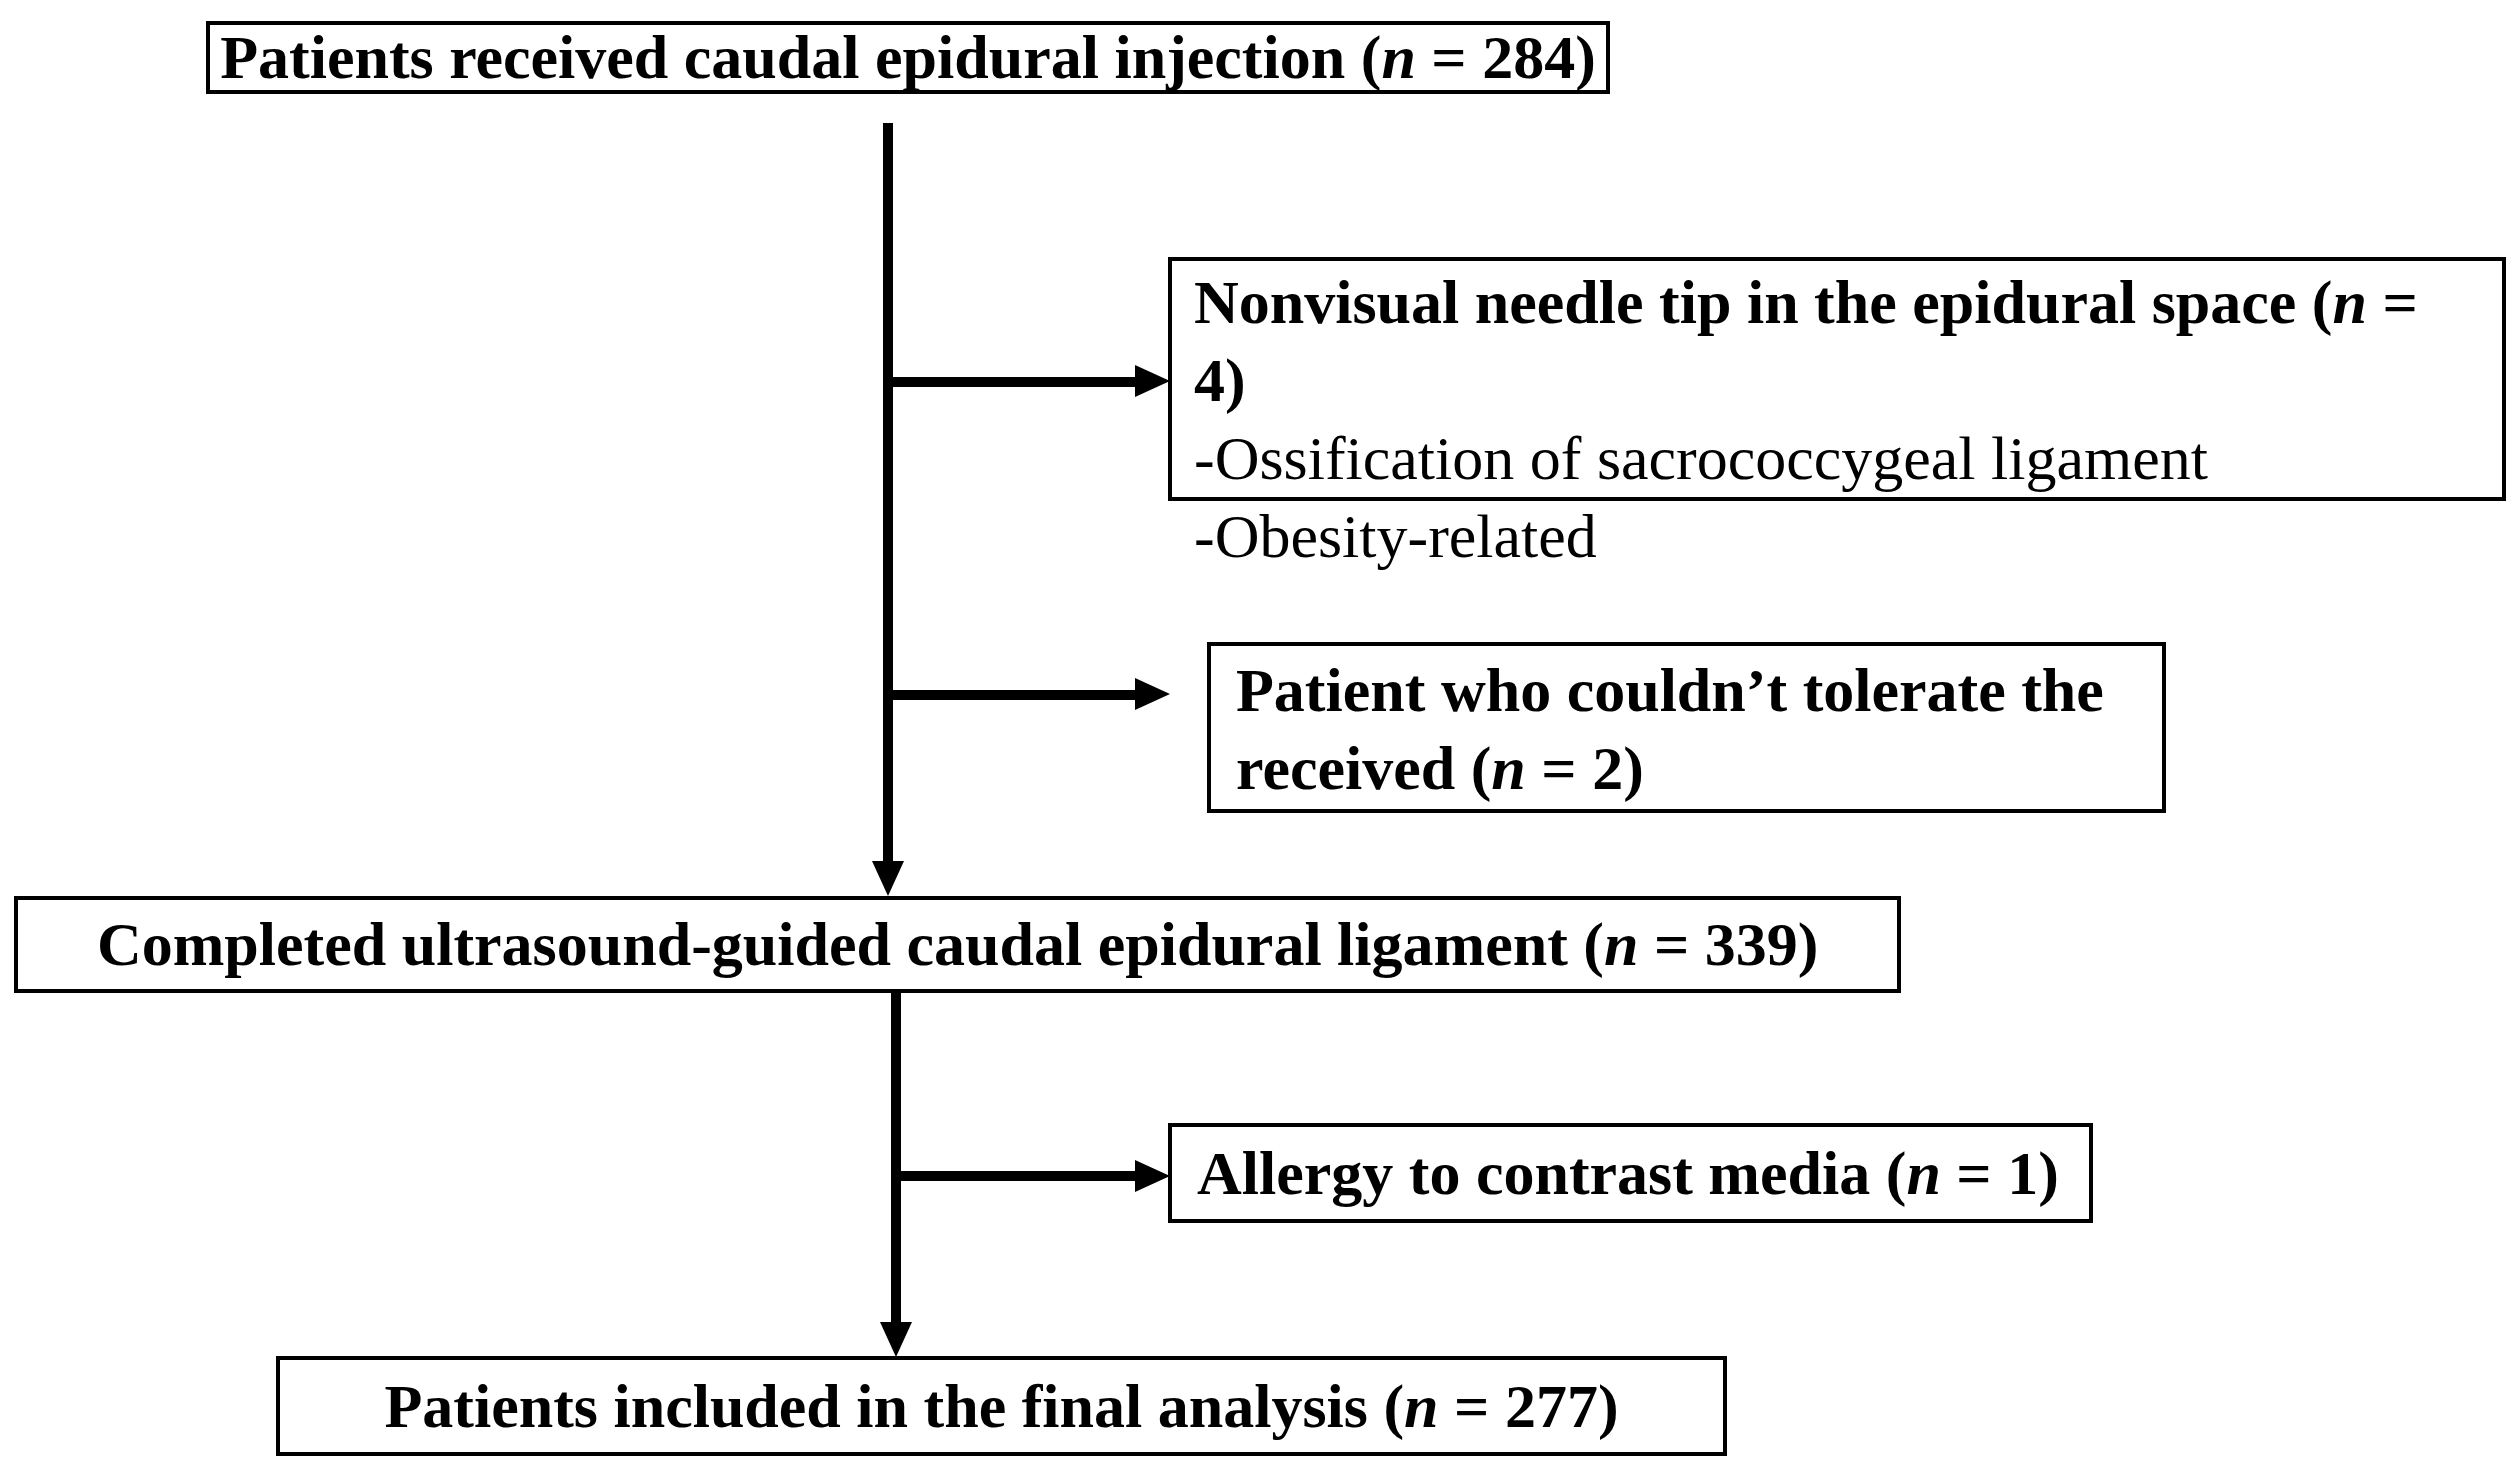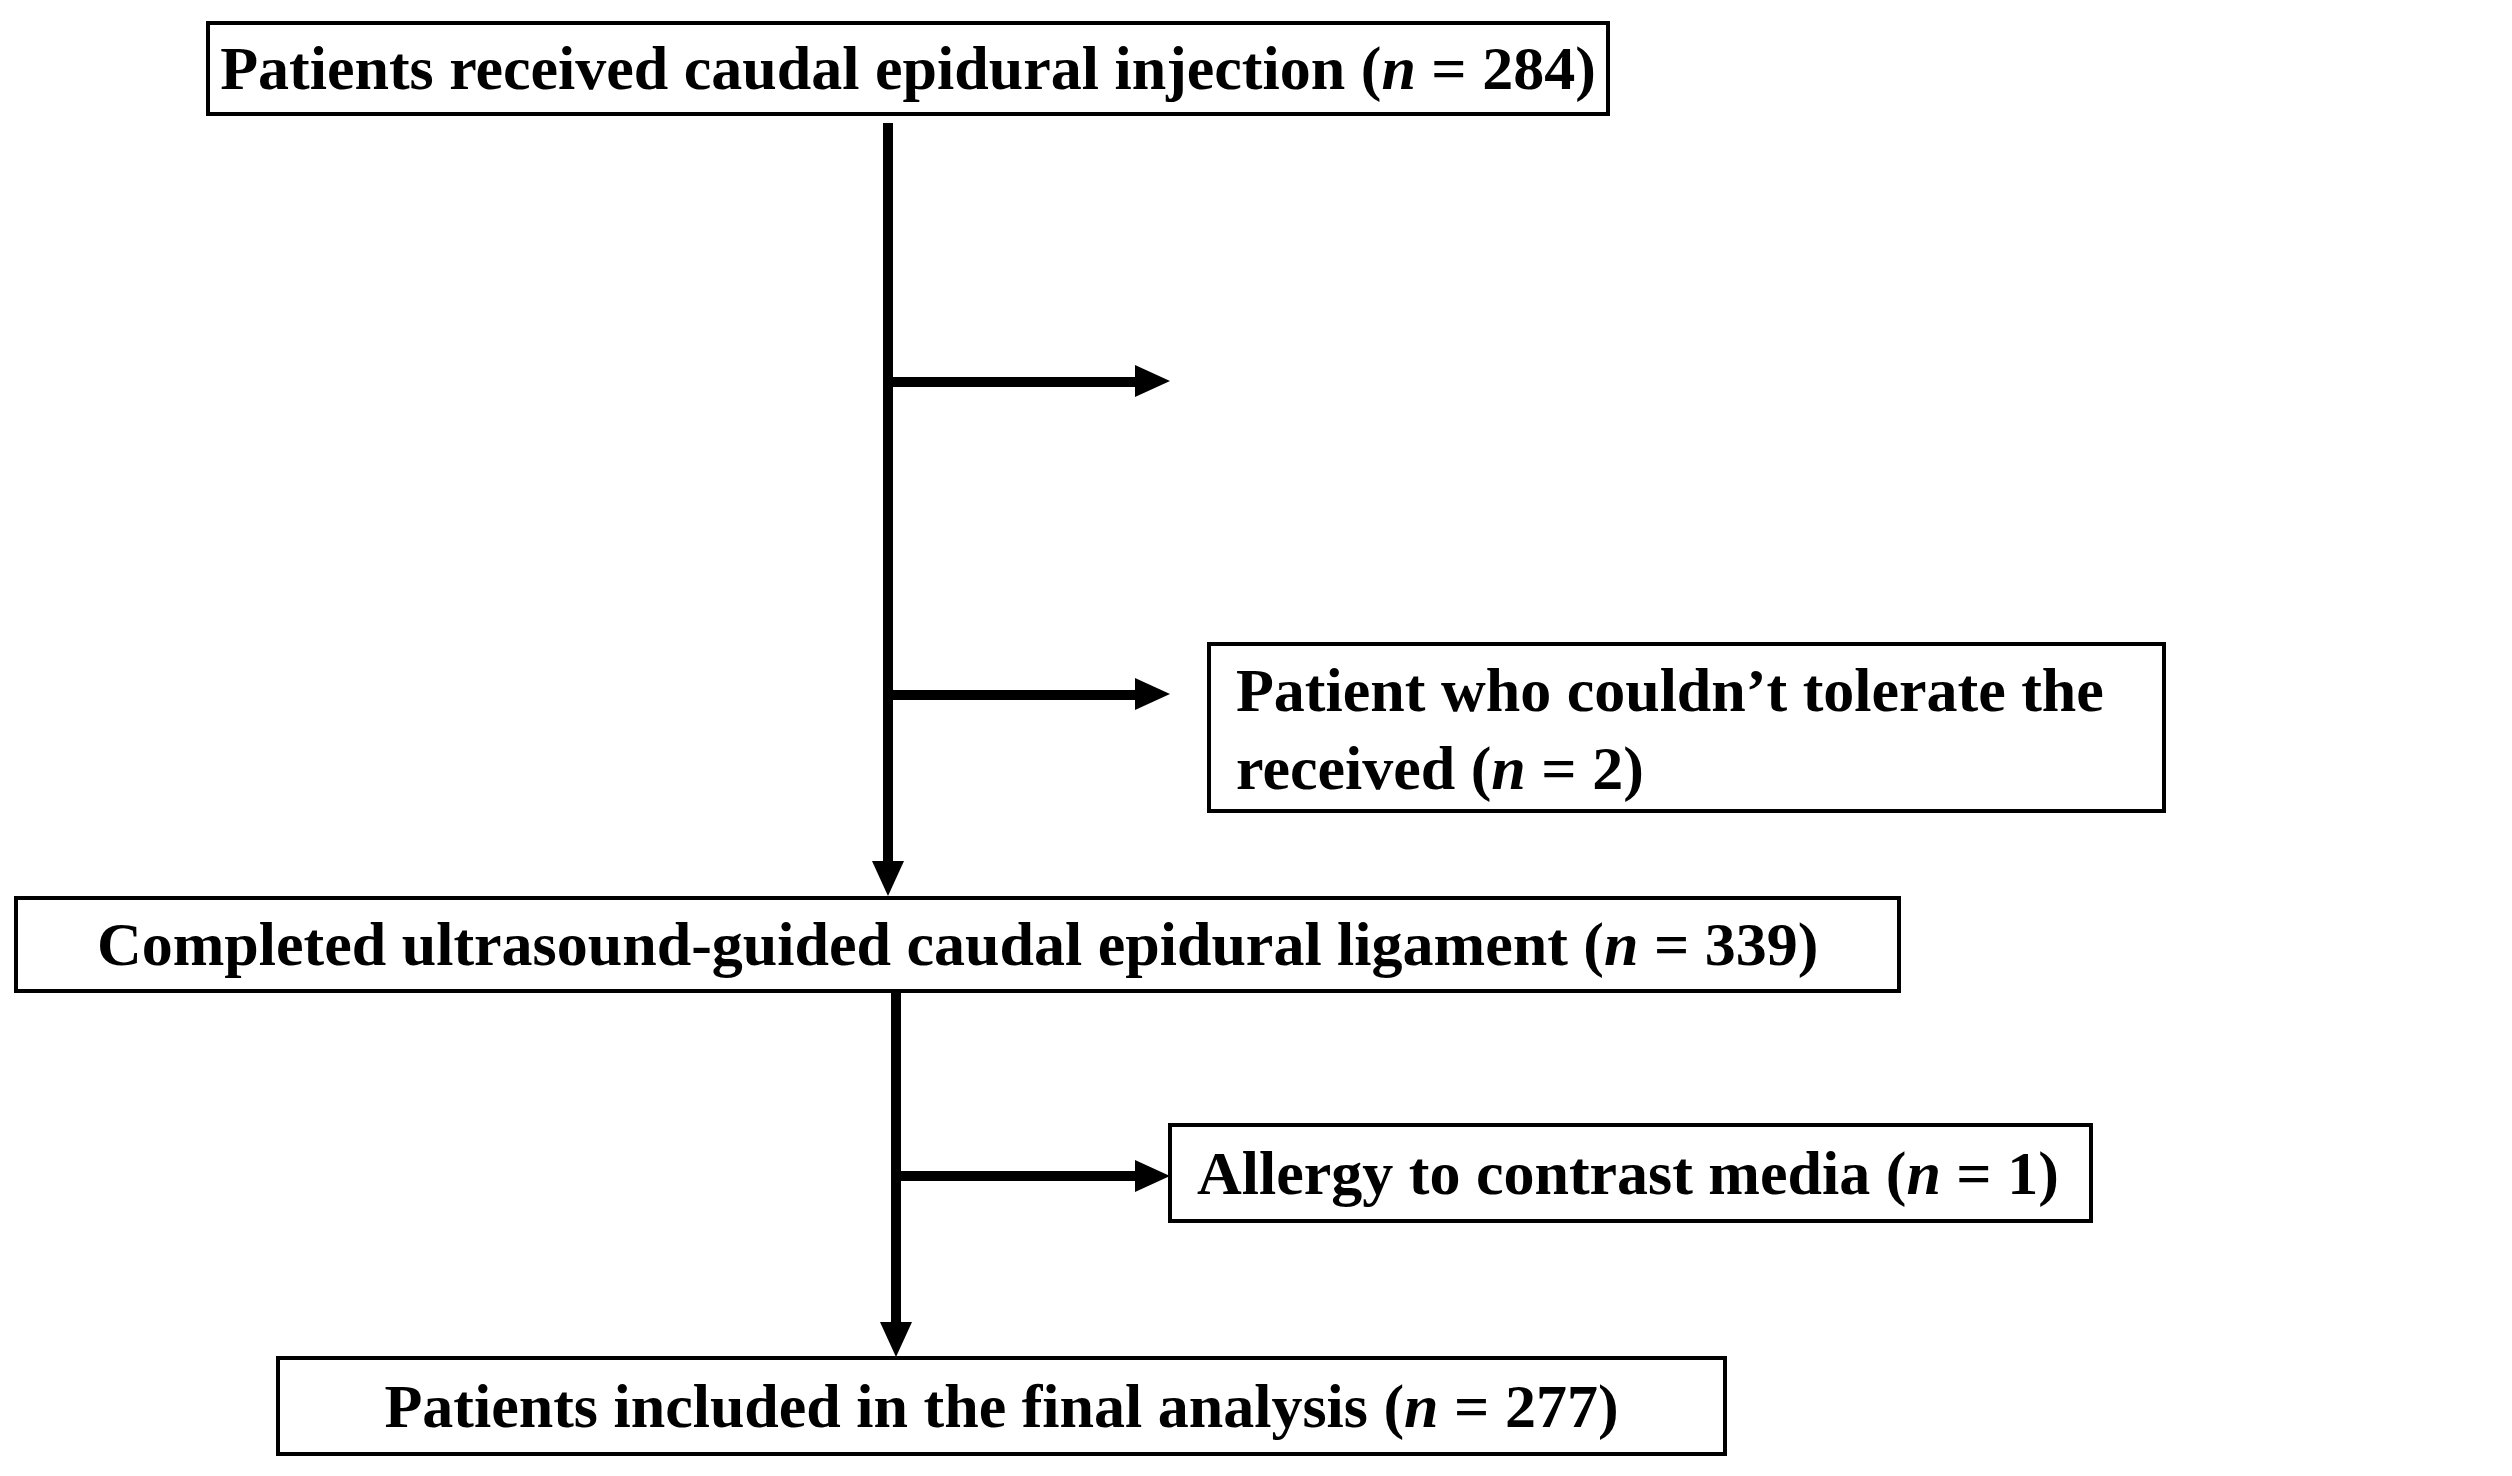--- a/index.html
+++ b/index.html
@@ -50,21 +50,21 @@
     border-right: 16.6px solid transparent;
     border-top: 35px solid #000000;
   }
   .arrowhead.right {
     border-top: 16.6px solid transparent;
     border-bottom: 16.6px solid transparent;
     border-left: 35px solid #000000;
   }
 
   
-  #box-received { left: 206px; top: 21.4px; width: 1404px; height: 95px; }
+  #box-received { left: 206px; top: 21.4px; width: 1404px; height: 73px; }
 
   
   #vline-1 { left: 883px; top: 123px; width: 10.3px; height: 740px; }
   #arrow-down-1 { left: 872px; top: 861px; }
 
   
   #hline-nonvisual { left: 888px; top: 377px; width: 253px; height: 10.3px; }
   #arrow-right-nonvisual { left: 1135px; top: 365px; }
   #box-nonvisual {
     left: 1168px; top: 257px; width: 1338px; height: 244px;
@@ -106,20 +106,25 @@
 
   <div class="box center" id="box-received">
     <span><span>Patients received caudal epidural injection (</span><i class="nvar">n</i><span> = 284)</span></span>
   </div>
 
   <div class="line" id="vline-1"></div>
   <div class="arrowhead down" id="arrow-down-1"></div>
 
   <div class="line" id="hline-nonvisual"></div>
   <div class="arrowhead right" id="arrow-right-nonvisual"></div>
+  <div class="box leftalign" id="box-nonvisual">
+    <div><span>Nonvisual needle tip in the epidural space (</span><i class="nvar">n</i><span> = 4)</span></div>
+    <div class="item">-Ossification of sacrococcygeal ligament</div>
+    <div class="item">-Obesity-related</div>
+  </div>
 
   <div class="line" id="hline-intolerance"></div>
   <div class="arrowhead right" id="arrow-right-intolerance"></div>
   <div class="box leftalign" id="box-intolerance">
     <div>Patient who couldn’t tolerate the</div>
     <div><span>received (</span><i class="nvar">n</i><span> = 2)</span></div>
   </div>
 
   <div class="box center" id="box-completed">
     <span><span>Completed ultrasound-guided caudal epidural ligament (</span><i class="nvar">n</i><span> = 339)</span></span>

